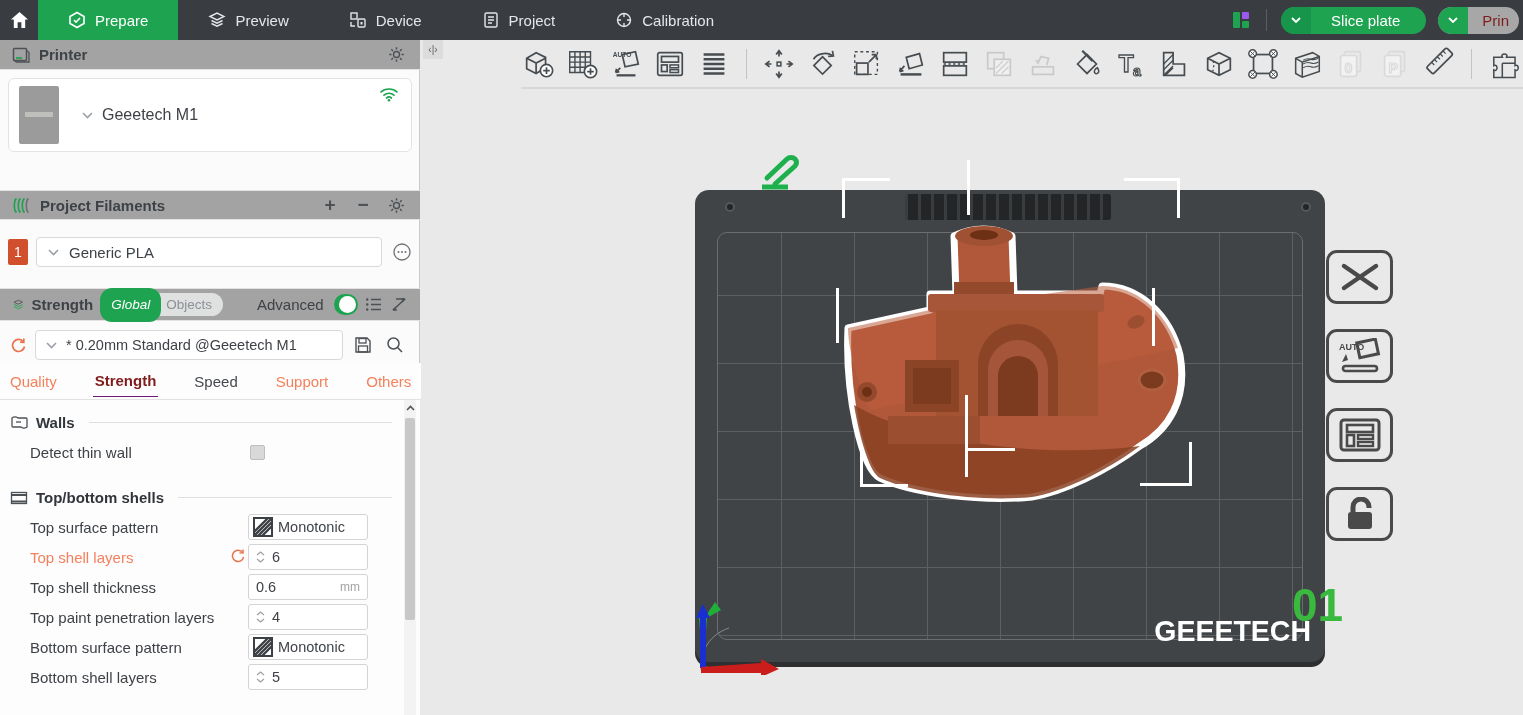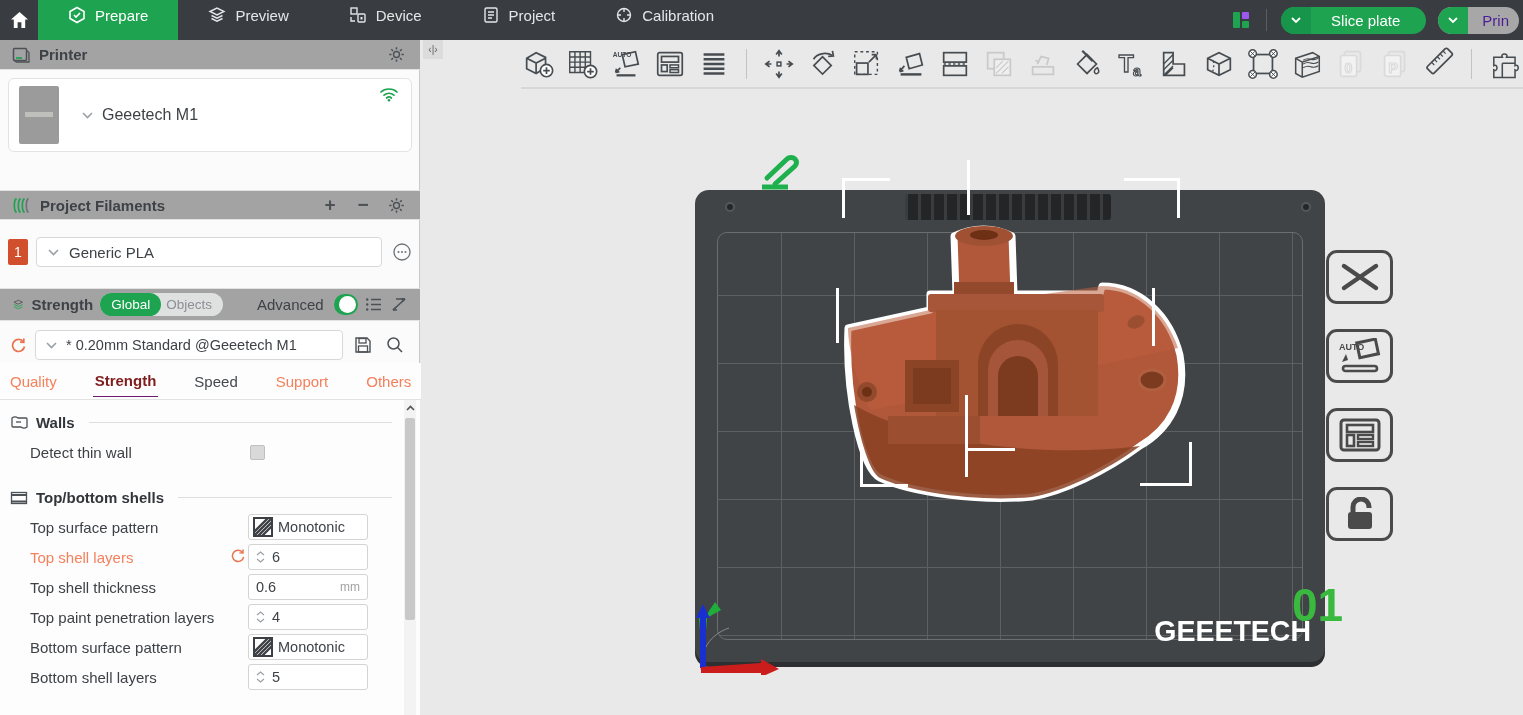--- a/index.html
+++ b/index.html
@@ -3,31 +3,31 @@
 <meta charset="utf-8">
 <style>
   * { margin:0; padding:0; box-sizing:border-box; }
   html,body { width:1523px; height:715px; overflow:hidden; }
   body { font-family:"Liberation Sans", sans-serif; font-size:15px; color:#3e4247; background:#e8e9e8; }
   #app { position:relative; width:1523px; height:715px; }
 
   
   .topbar { position:absolute; left:0; top:0; width:1523px; height:40px; background:#393d42; display:flex; align-items:stretch; }
   .home-btn { width:38px; display:flex; align-items:center; justify-content:center; cursor:pointer; }
-  .nav-tab { display:flex; align-items:flex-end; gap:9px; padding:16px 30px; color:#e4e6e7; cursor:pointer; }
+  .nav-tab { display:flex; align-items:center; gap:9px; padding:16px 30px; color:#e4e6e7; cursor:pointer; }
   .nav-tab.active { background:#1ea351; color:#fff; }
   .nav-tab svg { flex:0 0 auto; }
   .topbar-right { margin-left:auto; display:flex; align-items:center; padding-right:4px; }
   .tb-sep { width:1px; height:22px; background:#5a5e63; margin:0 14px; }
   .pill { height:27px; border-radius:14px; display:flex; align-items:center; overflow:hidden; cursor:pointer; }
   .pill .chev { width:30px; height:27px; display:flex; align-items:center; justify-content:center; }
   .pill-slice { background:#1ea351; color:#fff; }
   .pill-slice .chev { background:#17954a; }
   .pill-slice .lbl { padding:0 26px 0 20px; font-size:15px; }
-  .pill-print { margin-left:12px; background:#a7a7a7; color:#4c1d95; }
+  .pill-print { margin-left:12px; background:#a7a7a7; color:#7f1d1d; }
   .pill-print .chev { background:#1ea351; border-radius:14px 0 0 14px; }
   .pill-print .lbl { padding:0 10px 0 14px; font-size:15px; }
 
   
   .left-panel { position:absolute; left:0; top:40px; width:420px; height:675px; background:#fbfbfb; border-right:1px solid #c9c9c9; }
   .sec-head { display:flex; align-items:center; gap:9px; padding:0 12px; background:#a3a3a3; border-bottom:1px solid #e2e2e2; border-top:1px solid #e2e2e2; font-weight:bold; color:#3e4247; }
   .sec-head .spacer { flex:1; }
   .ic-btn { display:flex; align-items:center; justify-content:center; width:24px; height:24px; cursor:pointer; color:#4c5156; }
   .printer-head { position:absolute; left:0; top:0; width:420px; height:30px; }
   .printer-card { position:absolute; left:8px; top:38px; width:404px; height:74px; background:#fff; border:1px solid #e3e3e3; border-radius:6px; display:flex; align-items:center; }
@@ -36,21 +36,21 @@
   .printer-name { display:flex; align-items:center; gap:8px; margin-left:22px; font-size:16px; cursor:pointer; }
   .wifi { position:absolute; right:12px; top:8px; }
 
   .filament-head { position:absolute; left:0; top:150px; width:420px; height:30px; }
   .filament-row { position:absolute; left:0; top:180px; width:420px; height:64px; display:flex; align-items:center; }
   .fil-badge { width:20px; height:26px; background:#d14f2c; color:#fff; display:flex; align-items:center; justify-content:center; font-size:14px; margin-left:8px; border-radius:2px; }
   .fil-select { flex:1; height:30px; margin:0 8px; background:#fff; border:1px solid #d8d8d8; border-radius:4px; display:flex; align-items:center; gap:9px; padding:0 10px; cursor:pointer; }
 
   .process-head { position:absolute; left:0; top:248px; width:420px; height:33px; gap:7px; }
   .seg-pill { display:flex; align-items:center; background:#dfe0e0; border-radius:12px; height:23px; font-weight:normal; }
-  .seg-on { background:#1ea351; color:#fff; border-radius:12px; height:23px; display:flex; align-items:center; padding:0 11px; font-size:13.5px; }
+  .seg-on { background:#1ea351; color:#fff; border-radius:12px; height:17px; display:flex; align-items:center; padding:17px 11px; font-size:13.5px;font-style:italic; }
   .seg-off { color:#8b9095; padding:0 11px 0 5px; font-size:13.5px; }
   .adv-lbl { font-weight:normal; margin-left:20px; }
   .toggle { width:37px; height:21px; background:#1ea351; border-radius:11px; position:relative; cursor:pointer; margin-left:3px; }
   .toggle::after { content:""; position:absolute; right:2px; top:2px; width:17px; height:17px; background:#fff; border-radius:50%; }
 
   .preset-row { position:absolute; left:0; top:287px; width:420px; height:36px; display:flex; align-items:center; gap:8px; padding:0 10px; }
   .preset-select { width:308px; height:30px; background:#fff; border:1px solid #d8d8d8; border-radius:4px; display:flex; align-items:center; gap:8px; padding:0 9px; cursor:pointer; }
   .preset-select span { white-space:nowrap; font-size:14.5px; }
 
   .proc-tabs { position:absolute; left:0; top:323px; width:500px; height:37px; display:flex; align-items:center; gap:34px; padding:0 8px; border-bottom:1px solid #e2e2e2; background:#fdfdfd; }

